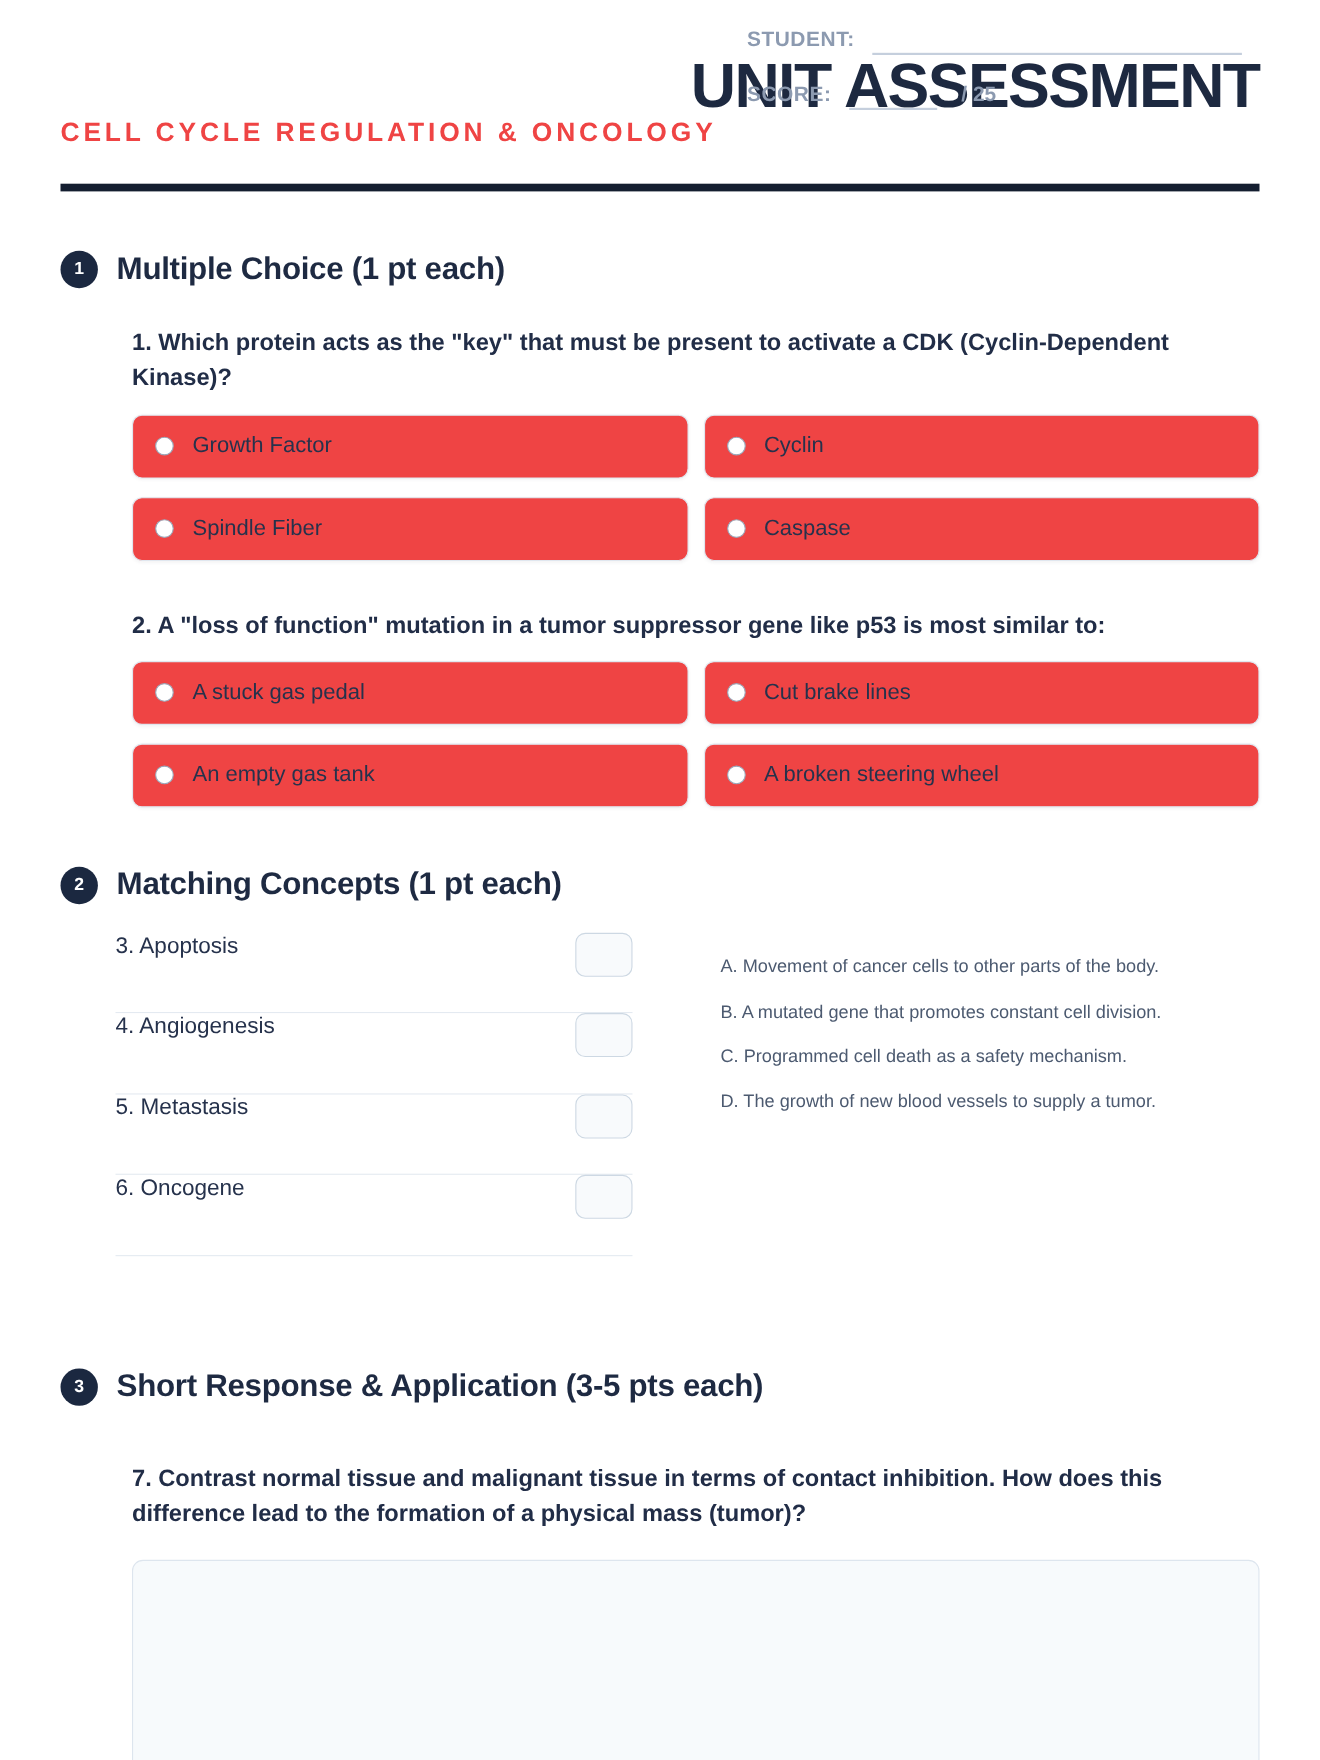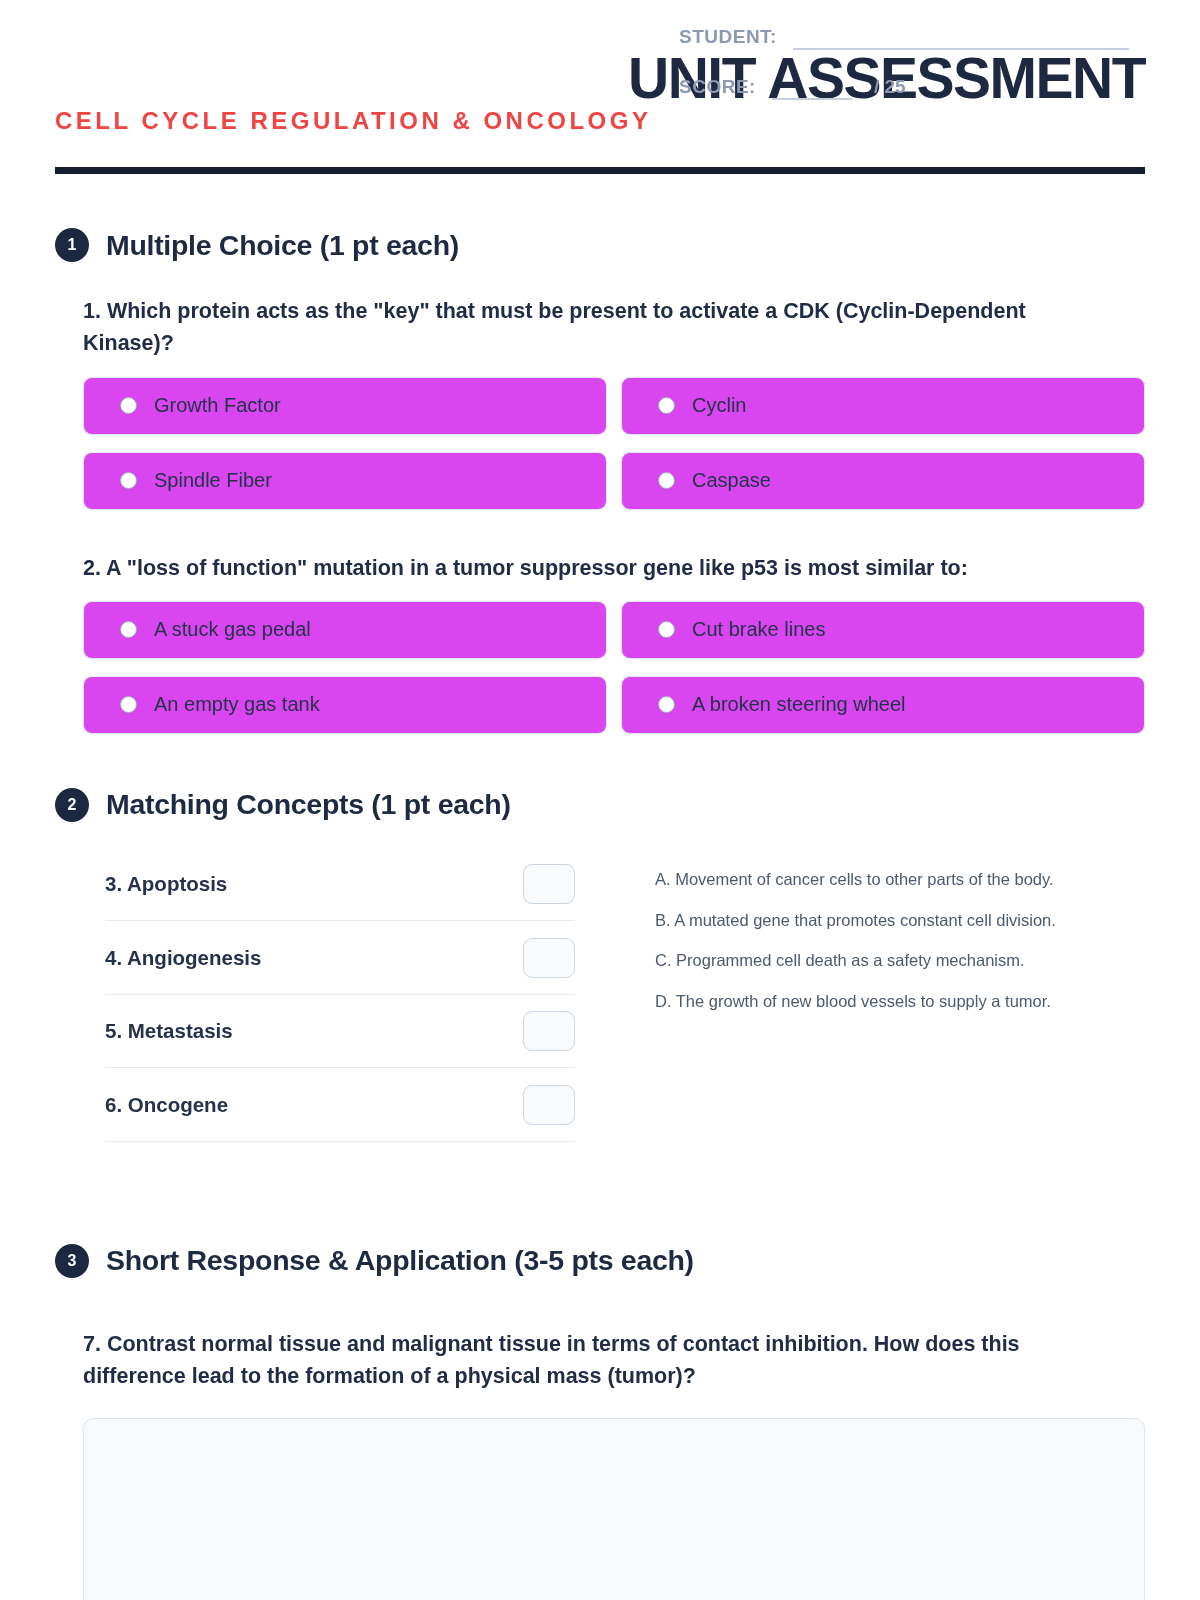--- a/index.html
+++ b/index.html
@@ -37,47 +37,46 @@
   
   .section-heading { display:flex; align-items:center; margin-top:54px; }
   .badge {
     width:34px; height:34px; border-radius:50%; background:#1b2840;
     color:#ffffff; font-size:16px; font-weight:bold;
     display:flex; align-items:center; justify-content:center; flex:0 0 34px;
   }
   .section-title { margin-left:17px; font-size:28.5px; font-weight:bold; color:#1e2a42; letter-spacing:-0.3px; }
 
   
-  .q-block { margin-left:28px; }
+  .q-block { margin-left:65px; }
   .q-text {
     font-size:21.5px; font-weight:bold; color:#212d47;
     line-height:1.5; max-width:1015px; margin-top:33px;
   }
   .options {
     margin-top:17px; display:grid; grid-template-columns:1fr 1fr;
     column-gap:14px; row-gap:17px;
   }
   .option {
-    height:58px; background:#d946ef; border:1px solid #e0e7ef; border-radius:9px;
+    height:58px; background:#ef4444; border:1px solid #e0e7ef; border-radius:9px;
     box-shadow:0 1px 3px rgba(30,41,59,0.05);
-    display:flex; align-items:center; padding:0 36px; cursor:pointer;
+    display:flex; align-items:center; padding:0 20px; cursor:pointer;
   }
   .radio {
     width:17px; height:17px; border:1.5px solid #9aa8ba; border-radius:50%;
     flex:0 0 17px; background:#fff;
   }
   .opt-label { margin-left:17px; font-size:20px; color:#26324c; }
 
   
   .match-wrap { margin-left:50px; margin-top:26px; display:flex; }
   .match-col { width:470px; }
   .match-row {
-    height:73.5px; display:flex; justify-content:space-between; align-items:center;
+    height:73.5px; display:flex; justify-content:space-between; 
     border-bottom:1px solid #e4eaf1;
-    font-weight:bold;
   }
   .match-label { font-size:20.5px; color:#26324c; }
   .match-box {
     width:52px; height:40px; border:1px solid #cdd8e3; border-radius:9px;
     background:#f8fafc; cursor:text;
   }
   .defs-col { flex:1; padding-left:80px; padding-top:22px; }
   .def { font-size:16.5px; color:#4c5a70; margin-bottom:21px; line-height:1.2; }
 
   

